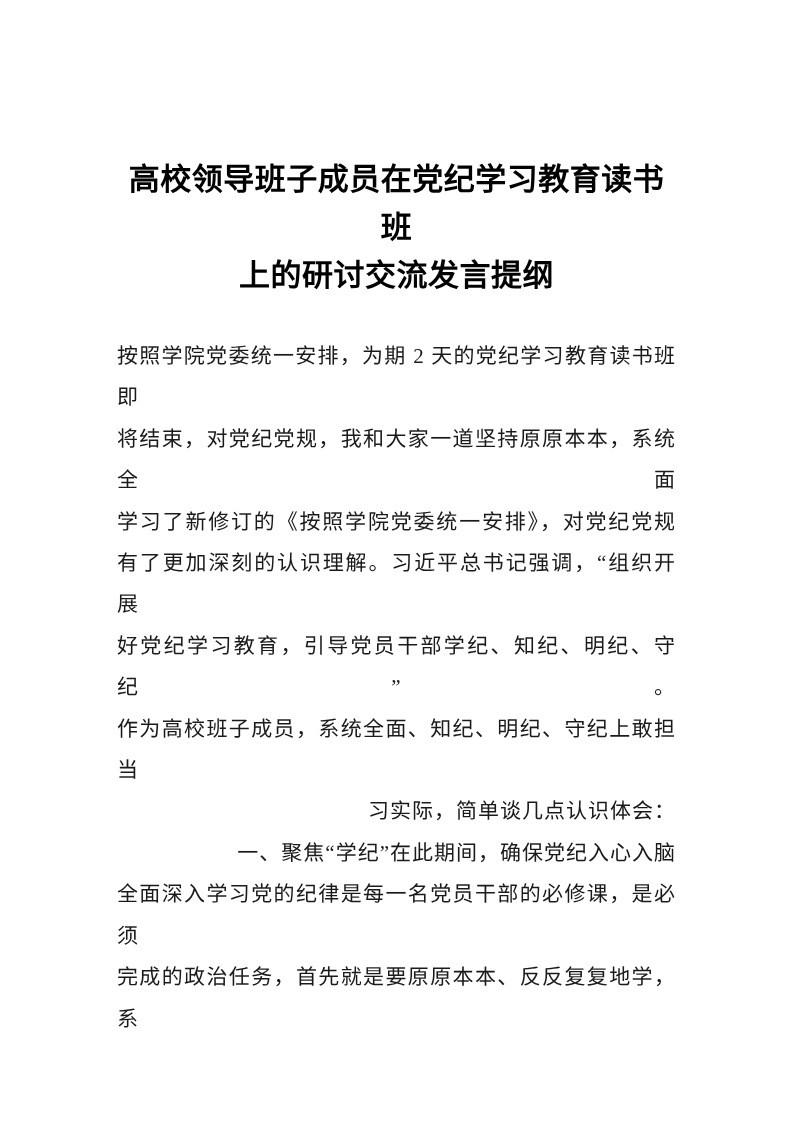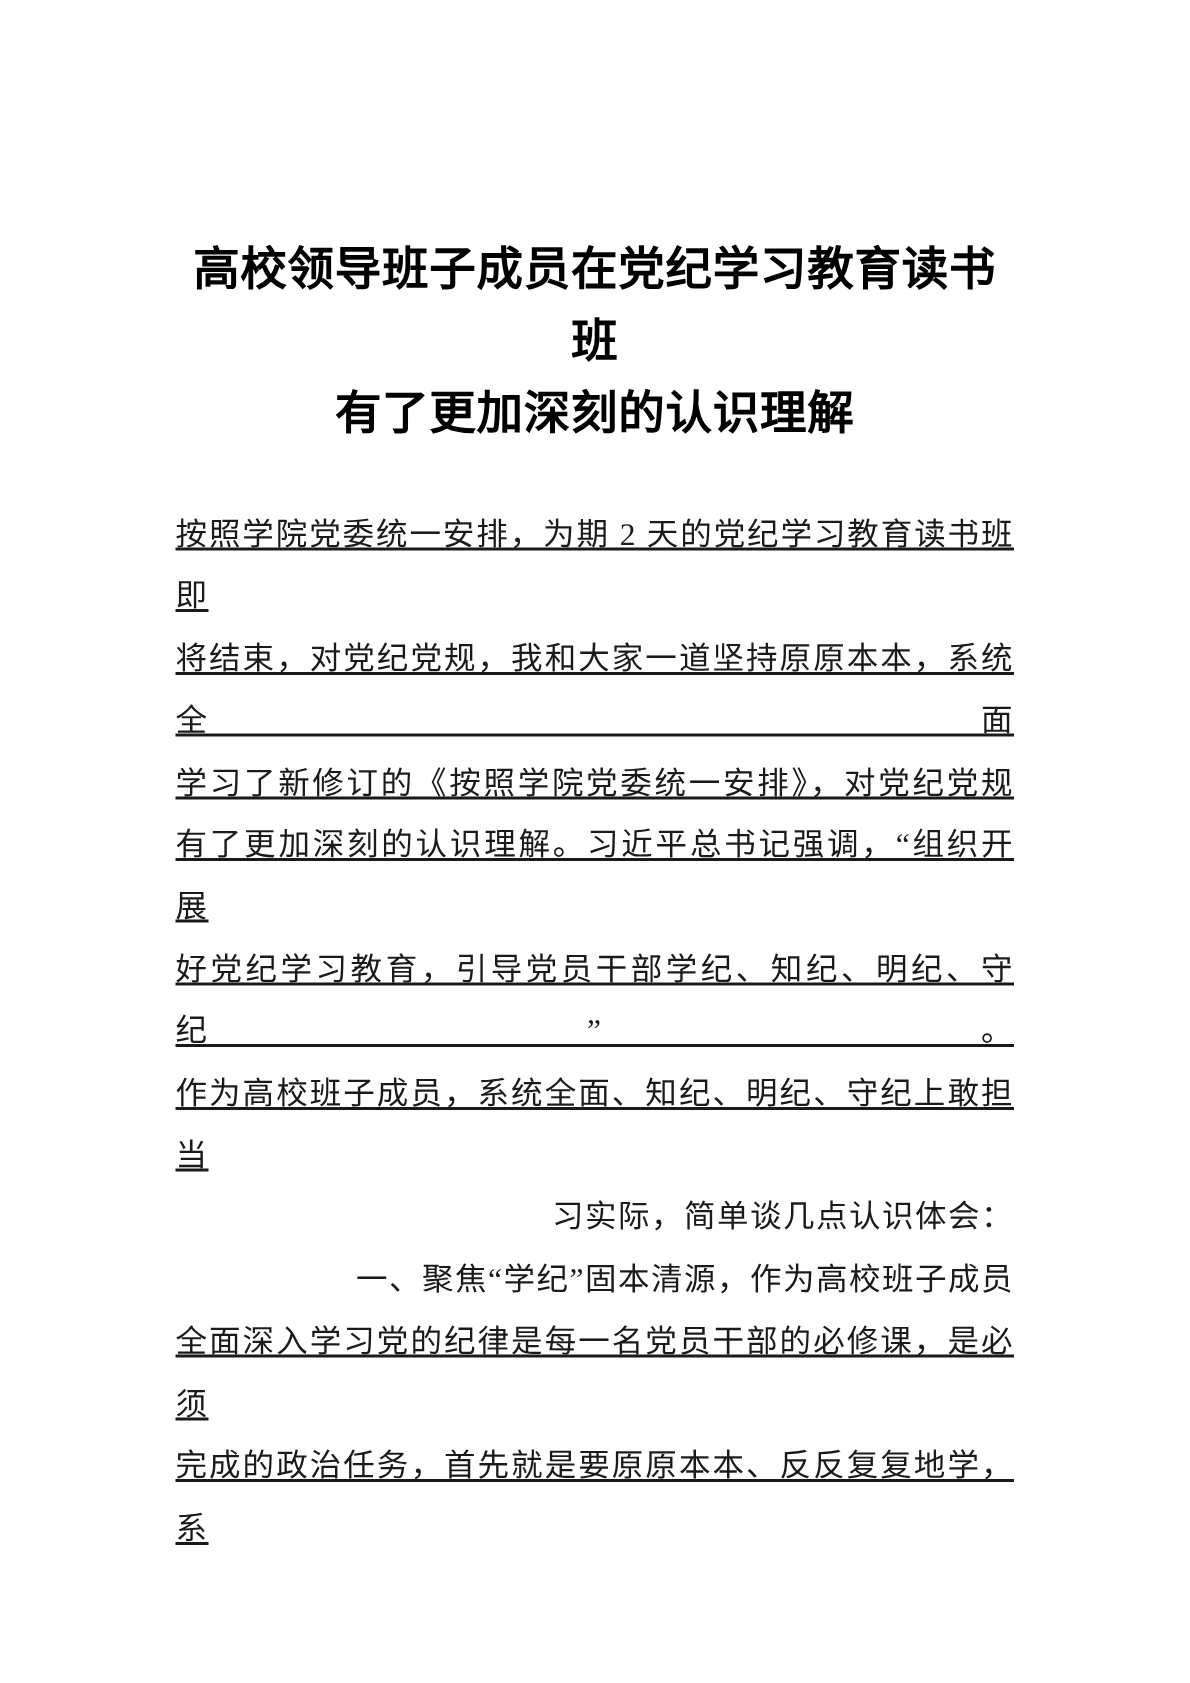--- a/index.html
+++ b/index.html
@@ -40,42 +40,41 @@
     padding: 0;
     letter-spacing: 1px;
     white-space: nowrap;
     text-align: right;
   }
   .doc-body .line.just {
     white-space: normal;
     text-align: justify;
     text-align-last: justify;
     text-justify: inter-character;
-    text-decoration: underline;
   }
 </style>
 </head>
 <body>
 
 <div class="page">
   <div class="content">
 
     <h1 class="doc-title">
       <span class="title-line">高校领导班子成员在党纪学习教育读书班</span>
-      <span class="title-line">有了更加深刻的认识理解</span>
+      <span class="title-line">上的研讨交流发言提纲</span>
     </h1>
 
     <div class="doc-body">
       <p class="line just">按照学院党委统一安排，为期 2 天的党纪学习教育读书班即</p>
       <p class="line just">将结束，对党纪党规，我和大家一道坚持原原本本，系统全面</p>
       <p class="line just">学习了新修订的《按照学院党委统一安排》，对党纪党规</p>
       <p class="line just">有了更加深刻的认识理解。习近平总书记强调，“组织开展</p>
       <p class="line just">好党纪学习教育，引导党员干部学纪、知纪、明纪、守纪”。</p>
       <p class="line just">作为高校班子成员，系统全面、知纪、明纪、守纪上敢担当</p>
       <p class="line">习实际，简单谈几点认识体会：</p>
-      <p class="line">一、聚焦“学纪”固本清源，作为高校班子成员</p>
+      <p class="line">一、聚焦“学纪”在此期间，确保党纪入心入脑</p>
       <p class="line just">全面深入学习党的纪律是每一名党员干部的必修课，是必须</p>
       <p class="line just">完成的政治任务，首先就是要原原本本、反反复复地学，系</p>
 
     </div>
 
   </div>
 </div>
 
 </body></html>

